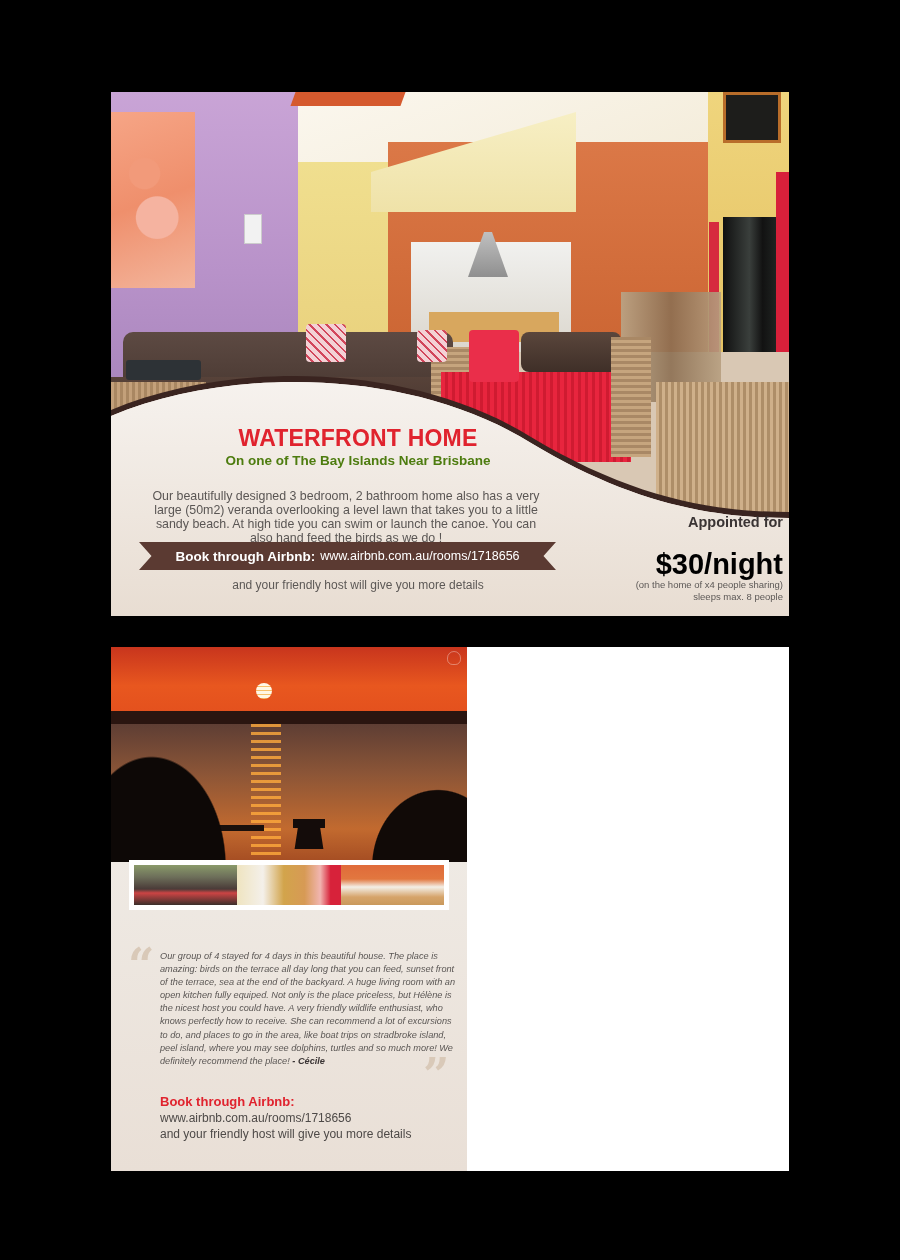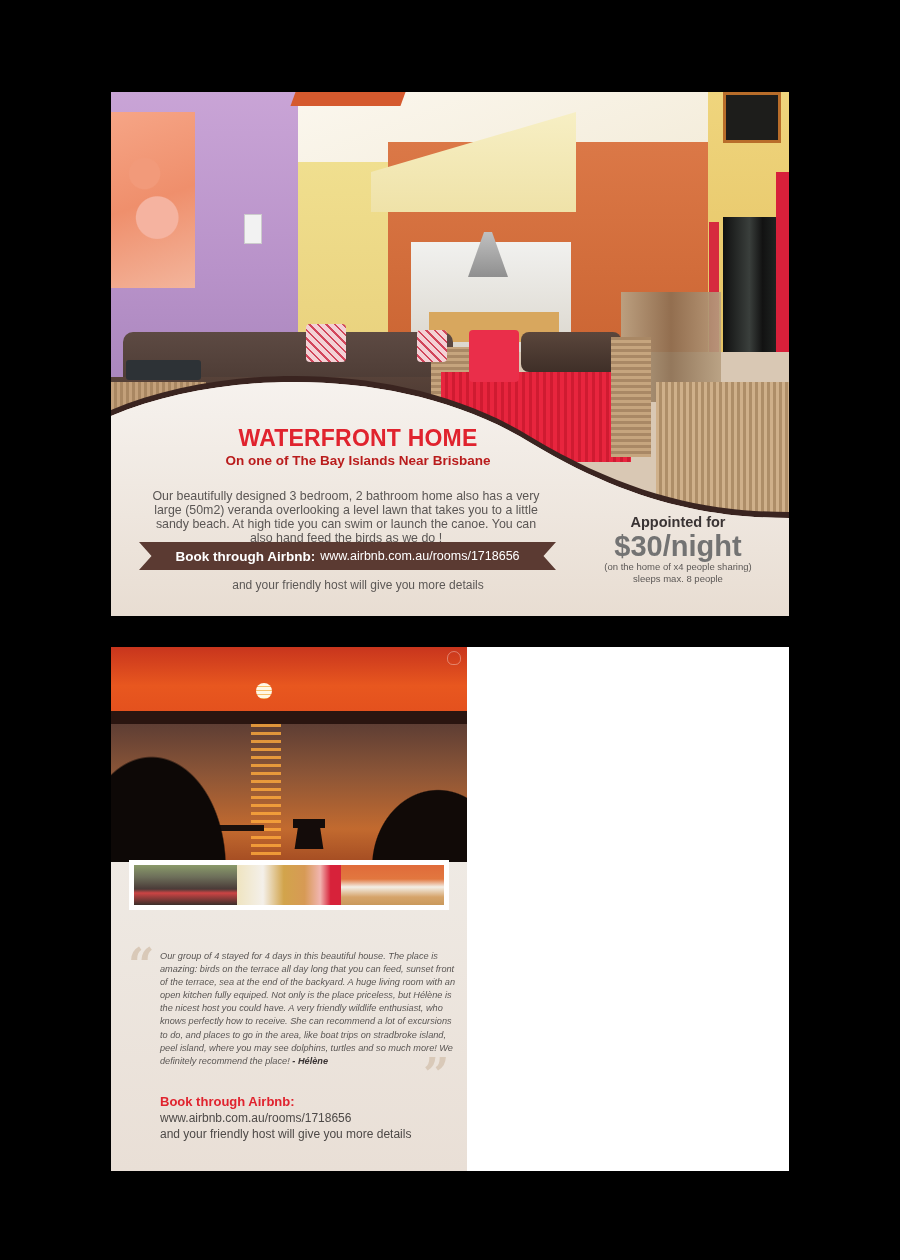--- a/index.html
+++ b/index.html
@@ -48,32 +48,32 @@
   .pillow-pink1 { left:195px; top:232px; width:40px; height:38px; background:repeating-linear-gradient(45deg,#f3d1d5 0 4px,#d2465b 4px 6px); border-radius:4px; }
   .pillow-pink2 { left:306px; top:238px; width:30px; height:32px; background:repeating-linear-gradient(45deg,#f3d1d5 0 4px,#d2465b 4px 6px); border-radius:4px; }
   .suitcase { left:15px; top:268px; width:75px; height:20px; background:#2d3236; border-radius:3px; }
 
   
   .wave { position:absolute; left:0; top:0; width:678px; height:524px; }
 
   
   .front-text { position:absolute; left:0; width:494px; text-align:center; }
   #front-title { top:333px; font-size:23px; font-weight:900; color:#e0232e; letter-spacing:0.2px; }
-  #front-subtitle { top:361px; font-size:13.5px; font-weight:bold; color:#b91c1c; }
+  #front-subtitle { top:361px; font-size:13.5px; font-weight:bold; color:#4d7c0f; }
   #front-desc { top:397px; left:35px; width:400px; font-size:12.4px; line-height:14px; color:#5a5654; }
   .ribbon { position:absolute; left:28px; top:450px; width:417px; height:28px; background:#5b3a32;
             clip-path:polygon(0 0,100% 0,97% 50%,100% 100%,0 100%,3% 50%);
             display:flex; align-items:center; justify-content:center; color:#fff; }
   .ribbon b { font-size:13.5px; margin-right:5px; }
   .ribbon span { font-size:12.5px; }
   #front-host { top:486px; font-size:12px; color:#5c5856; }
 
-  .price-block { position:absolute; left:462px; top:422px; width:210px; text-align:center; }
+  .price-block { position:absolute; left:462px; top:422px; width:210px; text-align:right; }
   #price-lead { font-size:14.5px; font-weight:bold; color:#3a3434; }
-  #price-value { font-size:29px; font-weight:bold; color:#737373; line-height:30px; margin-top:1px; }
+  #price-value { font-size:29px; font-weight:bold; color:#000000; line-height:30px; margin-top:19px; }
   .price-note { font-size:9.5px; color:#5c5856; line-height:12px; }
 
   
   .back-left { position:absolute; left:0; top:0; width:356px; height:524px;
      background:linear-gradient(180deg,#efeae4 40%,#e9dfd6); }
   .sunset { position:absolute; left:0; top:0; width:356px; height:215px; overflow:hidden;
      background:linear-gradient(180deg,#c8351d 0%,#e8571f 18%,#df4a1c 45%,#b9341a 58%); }
   .sun { position:absolute; left:145px; top:36px; width:16px; height:16px; border-radius:50%;
          background:repeating-linear-gradient(180deg,#fff8e6 0 3px,#f7c06a 3px 4px); }
   .horizon { position:absolute; left:0; top:64px; width:356px; height:14px; background:#2a1510; }
@@ -189,21 +189,21 @@
 
     <div class="strip">
       <div class="t t1"></div>
       <div class="t t2"></div>
       <div class="t t3"></div>
     </div>
 
     <div class="quote-mark" id="quote-open">“</div>
     <div class="review">
       <span>Our group of 4 stayed for 4 days in this beautiful house. The place is amazing: birds on the terrace all day long that you can feed, sunset front of the terrace, sea at the end of the backyard. A huge living room with an open kitchen fully equiped. Not only is the place priceless, but Hélène is the nicest host you could have. A very friendly wildlife enthusiast, who knows perfectly how to receive. She can recommend a lot of excursions to do, and places to go in the area, like boat trips on stradbroke island, peel island, where you may see dolphins, turtles and so much more! We definitely recommend the place!</span>
-      <b>- Hélène</b>
+      <b>- Cécile</b>
     </div>
     <div class="quote-mark" id="quote-close">”</div>
 
     <div class="back-book">
       <div id="back-book-label">Book through Airbnb:</div>
       <div class="back-line">www.airbnb.com.au/rooms/1718656</div>
       <div class="back-line">and your friendly host will give you more details</div>
     </div>
   </div>
 </div>

